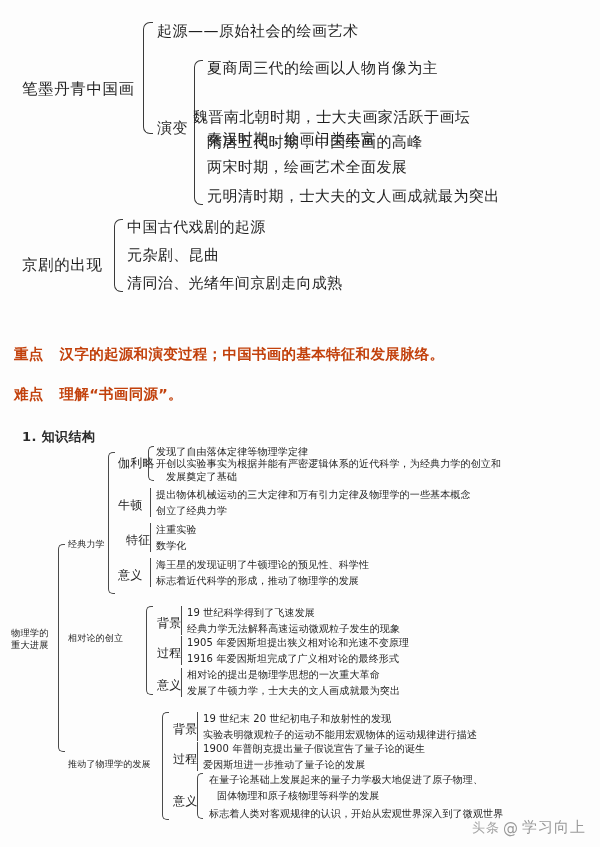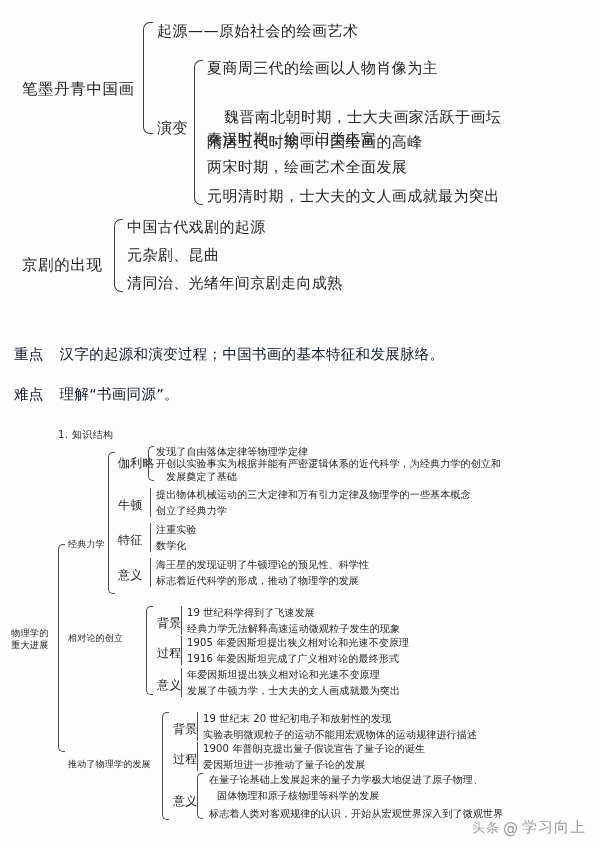--- a/index.html
+++ b/index.html
@@ -50,36 +50,35 @@
     color: #1f1f1f;
   }
   .t-lvl1 { font-size: 15.5px; letter-spacing: .6px; }
   .t-lvl2 { font-size: 15px; letter-spacing: .5px; }
   .t-leaf { font-size: 15px; letter-spacing: .4px; }
 
   
   .keyline {
     position: absolute;
     font-size: 14.5px;
-    font-weight: normal;
+    font-weight: bold;
     letter-spacing: .3px;
     white-space: nowrap;
-    color: #0f172a;
+    color: #c2410c;
   }
   .keyline .kl-tag { margin-right: 16px; }
 
   
   #section-heading {
     position: absolute;
     left: 22px; top: 428px;
-    font-size: 10px;
-    font-weight: normal;
+    font-size: 13px;
+    font-weight: bold;
     letter-spacing: .4px;
     color: #2a2a2a;
-    margin-left: 36px;
   }
 
   
   #lower-diagram {
     position: absolute;
     left: 0; top: 440px;
     width: 600px; height: 400px;
   }
   .p-lvl1 { font-size: 9.2px; line-height: 11.5px; letter-spacing: .2px; color: #262626; }
   .p-lvl2 { font-size: 9px;   letter-spacing: .2px; color: #262626; }
@@ -128,21 +127,21 @@
     <div class="brace" style="left:143px; top:22px; width:10px; height:112px;"></div>
 
     <div class="node-label t-lvl2" style="left:157px; top:24px;">起源——原始社会的绘画艺术</div>
 
     <div class="node-label t-lvl2" style="left:157px; top:121px;">演变</div>
 
     <div class="brace" style="left:194px; top:60px; width:9px; height:145px;"></div>
 
     <div class="node-label t-leaf" style="left:207px; top:61px;">夏商周三代的绘画以人物肖像为主</div>
     <div class="node-label t-leaf" style="left:207px; top:85px;margin-top:47px;">秦汉时期，绘画门类丰富</div>
-    <div class="node-label t-leaf" style="left:224px; top:110px;">魏晋南北朝时期，士大夫画家活跃于画坛</div>
+    <div class="node-label t-leaf" style="left:193px; top:110px;">魏晋南北朝时期，士大夫画家活跃于画坛</div>
     <div class="node-label t-leaf" style="left:207px; top:135px;">隋唐五代时期，中国绘画的高峰</div>
     <div class="node-label t-leaf" style="left:207px; top:189px;">元明清时期，士大夫的文人画成就最为突出</div>
     <div class="node-label t-leaf" style="left:207px; top:160px;">两宋时期，绘画艺术全面发展</div>
 
     <div class="node-label t-lvl1" style="left:22px; top:258px;">京剧的出现</div>
 
     <div class="brace" style="left:114px; top:219px; width:9px; height:73px;"></div>
 
     <div class="node-label t-leaf" style="left:127px; top:220px;">中国古代戏剧的起源</div>
     <div class="node-label t-leaf" style="left:127px; top:248px;">元杂剧、昆曲</div>
@@ -172,21 +171,21 @@
     <div class="brace-thin" style="left:148px; top:6px; width:6px; height:35px;"></div>
     <div class="node-label p-leaf" style="left:156px; top:6px;">发现了自由落体定律等物理学定律</div>
     <div class="node-label p-leaf" style="left:156px; top:18px;">开创以实验事实为根据并能有严密逻辑体系的近代科学，为经典力学的创立和</div>
     <div class="node-label p-leaf" style="left:166px; top:31px;">发展奠定了基础</div>
 
     <div class="node-label p-lvl3" style="left:118px; top:59px;">牛顿</div>
     <div class="vline-thin" style="left:150px; top:48px; height:29px;"></div>
     <div class="node-label p-leaf" style="left:156px; top:49px;">提出物体机械运动的三大定律和万有引力定律及物理学的一些基本概念</div>
     <div class="node-label p-leaf" style="left:156px; top:65px;">创立了经典力学</div>
 
-    <div class="node-label p-lvl3" style="left:118px; top:94px;">特征</div>
+    <div class="node-label p-lvl3" style="left:126px; top:94px;">特征</div>
     <div class="vline-thin" style="left:150px; top:83px; height:29px;"></div>
     <div class="node-label p-leaf" style="left:156px; top:84px;">注重实验</div>
     <div class="node-label p-leaf" style="left:156px; top:100px;">数学化</div>
 
     <div class="node-label p-lvl3" style="left:118px; top:129px;">意义</div>
     <div class="vline-thin" style="left:150px; top:118px; height:29px;"></div>
     <div class="node-label p-leaf" style="left:156px; top:119px;">海王星的发现证明了牛顿理论的预见性、科学性</div>
     <div class="node-label p-leaf" style="left:156px; top:135px;">标志着近代科学的形成，推动了物理学的发展</div>
 
     <div class="node-label p-lvl2" style="left:68px; top:194px;">相对论的创立</div>
@@ -197,21 +196,21 @@
     <div class="node-label p-leaf" style="left:187px; top:167px;">19 世纪科学得到了飞速发展</div>
     <div class="node-label p-leaf" style="left:187px; top:183px;">经典力学无法解释高速运动微观粒子发生的现象</div>
 
     <div class="node-label p-lvl3" style="left:157px; top:207px;">过程</div>
     <div class="vline-thin" style="left:181px; top:196px; height:29px;"></div>
     <div class="node-label p-leaf" style="left:187px; top:197px;">1905 年爱因斯坦提出狭义相对论和光速不变原理</div>
     <div class="node-label p-leaf" style="left:187px; top:213px;">1916 年爱因斯坦完成了广义相对论的最终形式</div>
 
     <div class="node-label p-lvl3" style="left:157px; top:239px;">意义</div>
     <div class="vline-thin" style="left:181px; top:228px; height:29px;"></div>
-    <div class="node-label p-leaf" style="left:187px; top:229px;">年爱因斯坦提出狭义相对论和光速不变原理</div>
+    <div class="node-label p-leaf" style="left:187px; top:229px;">相对论的提出是物理学思想的一次重大革命</div>
     <div class="node-label p-leaf" style="left:187px; top:245px;">发展了牛顿力学，士大夫的文人画成就最为突出</div>
 
     <div class="node-label p-lvl2" style="left:68px; top:320px;">推动了物理学的发展</div>
     <div class="brace-thin" style="left:162px; top:272px; width:7px; height:108px;"></div>
 
     <div class="node-label p-lvl3" style="left:173px; top:283px;">背景</div>
     <div class="vline-thin" style="left:197px; top:272px; height:29px;"></div>
     <div class="node-label p-leaf" style="left:203px; top:273px;">19 世纪末 20 世纪初电子和放射性的发现</div>
     <div class="node-label p-leaf" style="left:203px; top:289px;">实验表明微观粒子的运动不能用宏观物体的运动规律进行描述</div>
 

